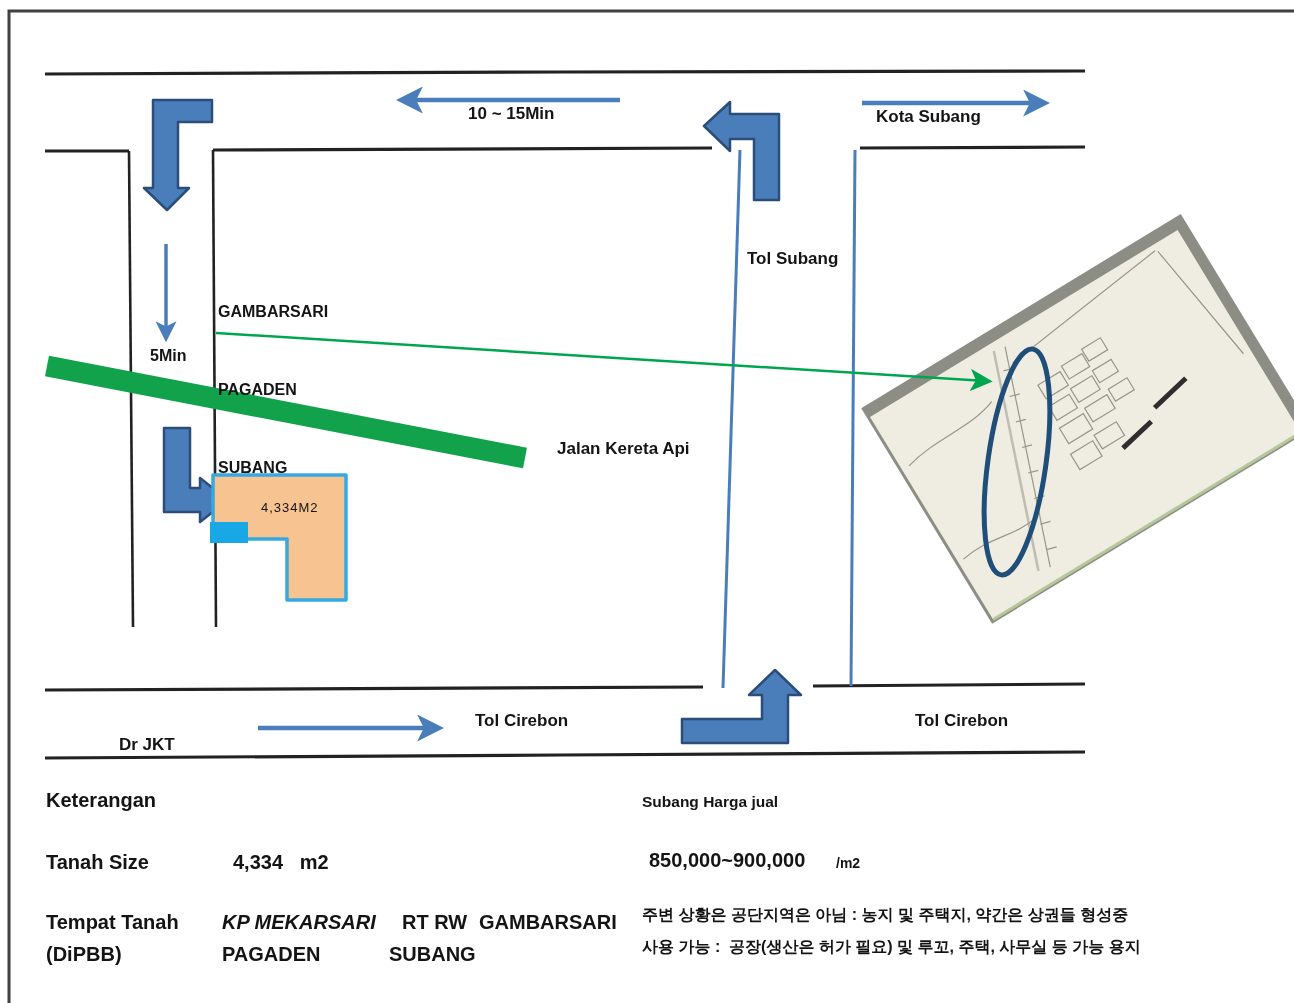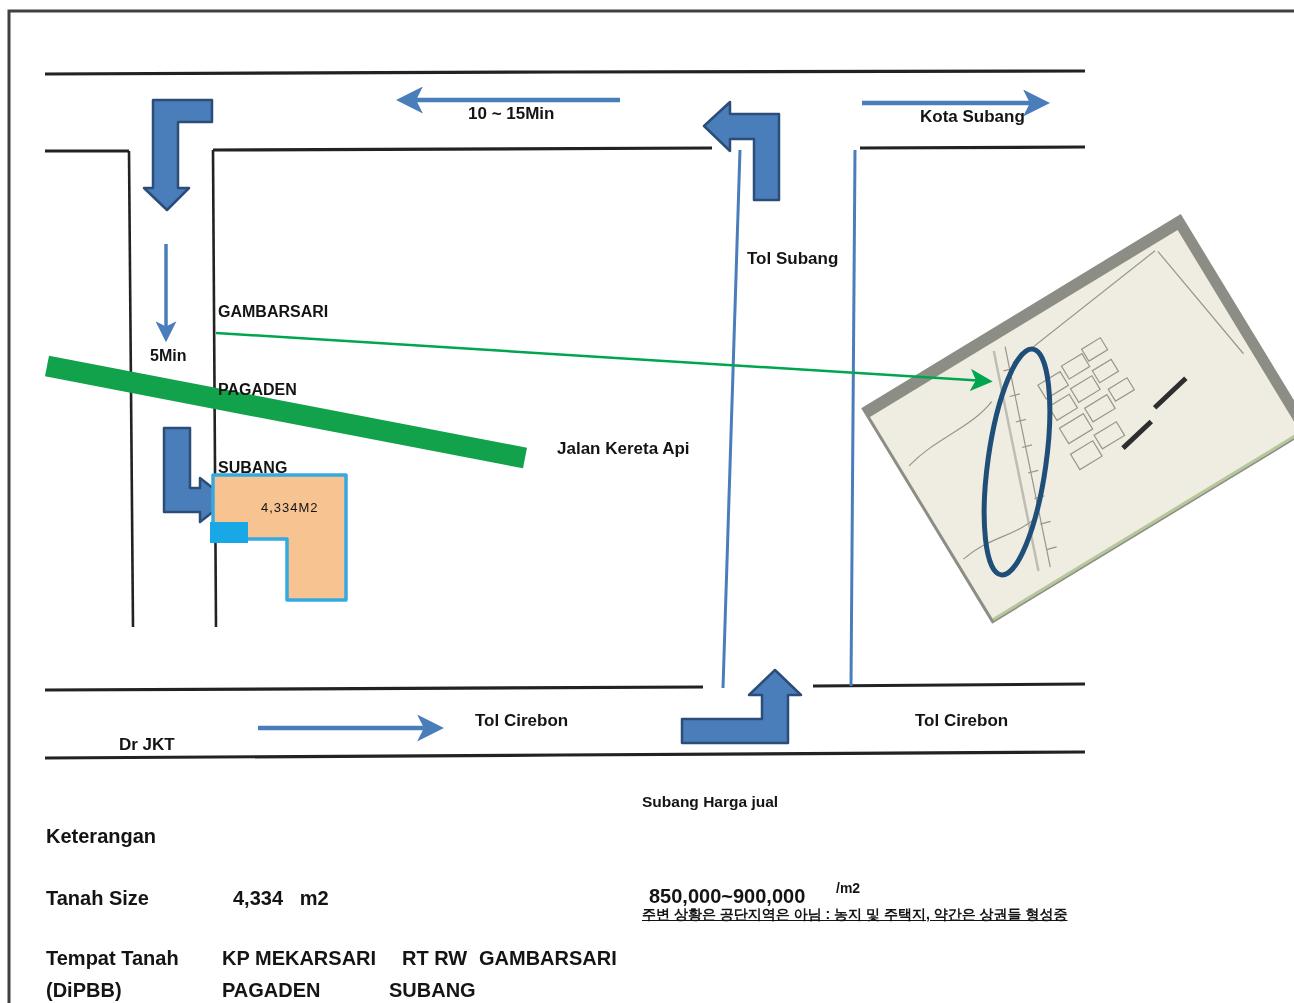--- a/index.html
+++ b/index.html
@@ -35,24 +35,24 @@
     position:absolute;
     font-weight:bold;
     color:#141414;
     font-size:17px;
     white-space:pre;
     line-height:1.15;
   }
   .lbl-area{font-size:16px;line-height:26px;}
   .lbl-small{font-size:16px;}
   .lbl-parcel{font-weight:normal;font-size:13px;letter-spacing:1px;}
-  .lbl-big{font-size:20px;margin-top:36px;}
+  .lbl-big{font-size:20px;}
   .lbl-rencana{font-size:15.5px;}
-  .lbl-unit{font-size:14px;margin-top:25px;}
-  .lbl-kor{font-size:14px;text-decoration:underline;}
+  .lbl-unit{font-size:14px;}
+  .lbl-kor{font-size:16px;}
 </style>
 </head>
 <body>
 
 <div class="canvas">
 
   <svg width="1294" height="1003" viewBox="0 0 1294 1003">
     <defs>
       <marker id="mb" viewBox="0 0 10 10" refX="7" refY="5" markerWidth="6" markerHeight="6" orient="auto-start-reverse">
         <path d="M0,0 L10,5 L0,10 L2.5,5 Z" class="mk-blue"></path>
@@ -119,21 +119,21 @@
     <path class="thick-arrow" d="M212,100 L153,100 L153,188 L144,188 L167,210 L189,188 L178,188 L178,122 L212,122 Z"></path>
     <path class="thick-arrow" d="M779,114 L730,114 L730,102 L704,126 L730,151 L730,139 L754,139 L754,200 L779,200 Z"></path>
     <path class="thick-arrow" d="M682,719 L762,719 L762,695 L749,695 L775,670 L801,695 L788,695 L788,743 L682,743 Z"></path>
     <path class="thick-arrow" d="M164,428 L190,428 L190,488 L200,488 L200,478 L228,500 L200,522 L200,512 L164,512 Z"></path>
 
     <path class="parcel" d="M213,475 L346,475 L346,600 L287,600 L287,539 L213,539 Z"></path>
     <rect class="cyan-rect" x="210" y="522" width="38" height="21"></rect>
   </svg>
 
   <div class="lbl" style="left:468px;top:104px;">10 ~ 15Min</div>
-  <div class="lbl" style="left:920px;top:107px;text-align:right;">Kota Subang</div>
+  <div class="lbl" style="left:876px;top:107px;text-align:right;">Kota Subang</div>
 
   <div class="lbl lbl-area" style="left:218px;top:247px;">
     <div>GAMBARSARI</div>
     <div>PAGADEN</div>
     <div>SUBANG</div>
   </div>
 
   <div class="lbl lbl-small" style="left:150px;top:347px;">5Min</div>
   <div class="lbl" style="left:747px;top:249px;">Tol Subang</div>
   <div class="lbl" style="left:557px;top:439px;">Jalan Kereta Api</div>
@@ -146,21 +146,22 @@
   <div class="lbl lbl-big" style="left:46px;top:789px;">Keterangan</div>
   <div class="lbl lbl-rencana" style="left:642px;top:793px;">Subang Harga jual</div>
 
   <div class="lbl lbl-big" style="left:46px;top:851px;">Tanah Size</div>
   <div class="lbl lbl-big" style="left:233px;top:851px;">4,334   m2</div>
   <div class="lbl lbl-big" style="left:649px;top:849px;">850,000~900,000</div>
   <div class="lbl lbl-unit" style="left:836px;top:855px;">/m2</div>
 
   <div class="lbl lbl-big" style="left:46px;top:911px;">Tempat Tanah</div>
   <div class="lbl lbl-big" style="left:46px;top:943px;">(DiPBB)</div>
-  <div class="lbl lbl-big" style="left:222px;top:911px;">KP MEKARSARI</div>
+  <div class="lbl lbl-big" style="left:222px;top:911px;font-style:italic;">KP MEKARSARI</div>
   <div class="lbl lbl-big" style="left:222px;top:943px;">PAGADEN</div>
   <div class="lbl lbl-big" style="left:402px;top:911px;">RT RW</div>
   <div class="lbl lbl-big" style="left:389px;top:943px;">SUBANG</div>
   <div class="lbl lbl-big" style="left:479px;top:911px;">GAMBARSARI</div>
 
   <div class="lbl lbl-kor" style="left:642px;top:906px;">주변 상황은 공단지역은 아님 : 농지 및 주택지, 약간은 상권들 형성중</div>
+  <div class="lbl lbl-kor" style="left:642px;top:938px;">사용 가능 :  공장(생산은 허가 필요) 및 루꼬, 주택, 사무실 등 가능 용지</div>
 
 </div>
 
 </body></html>

